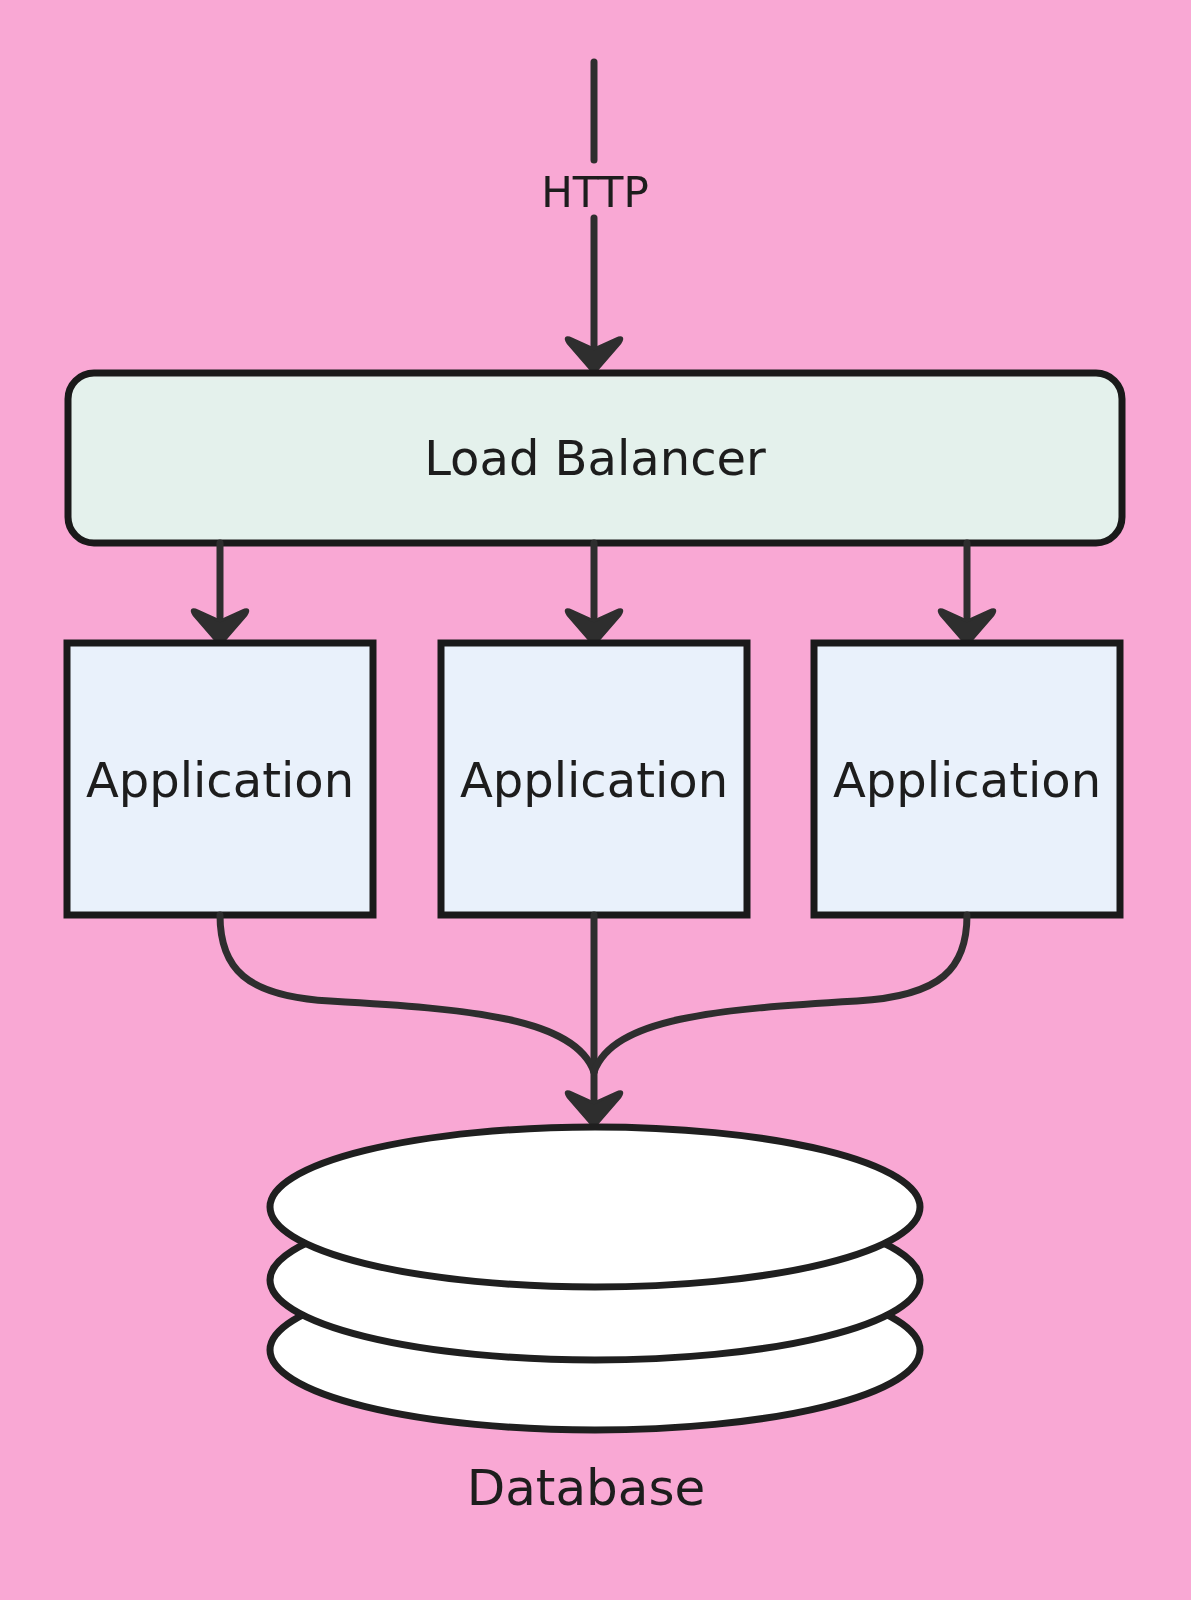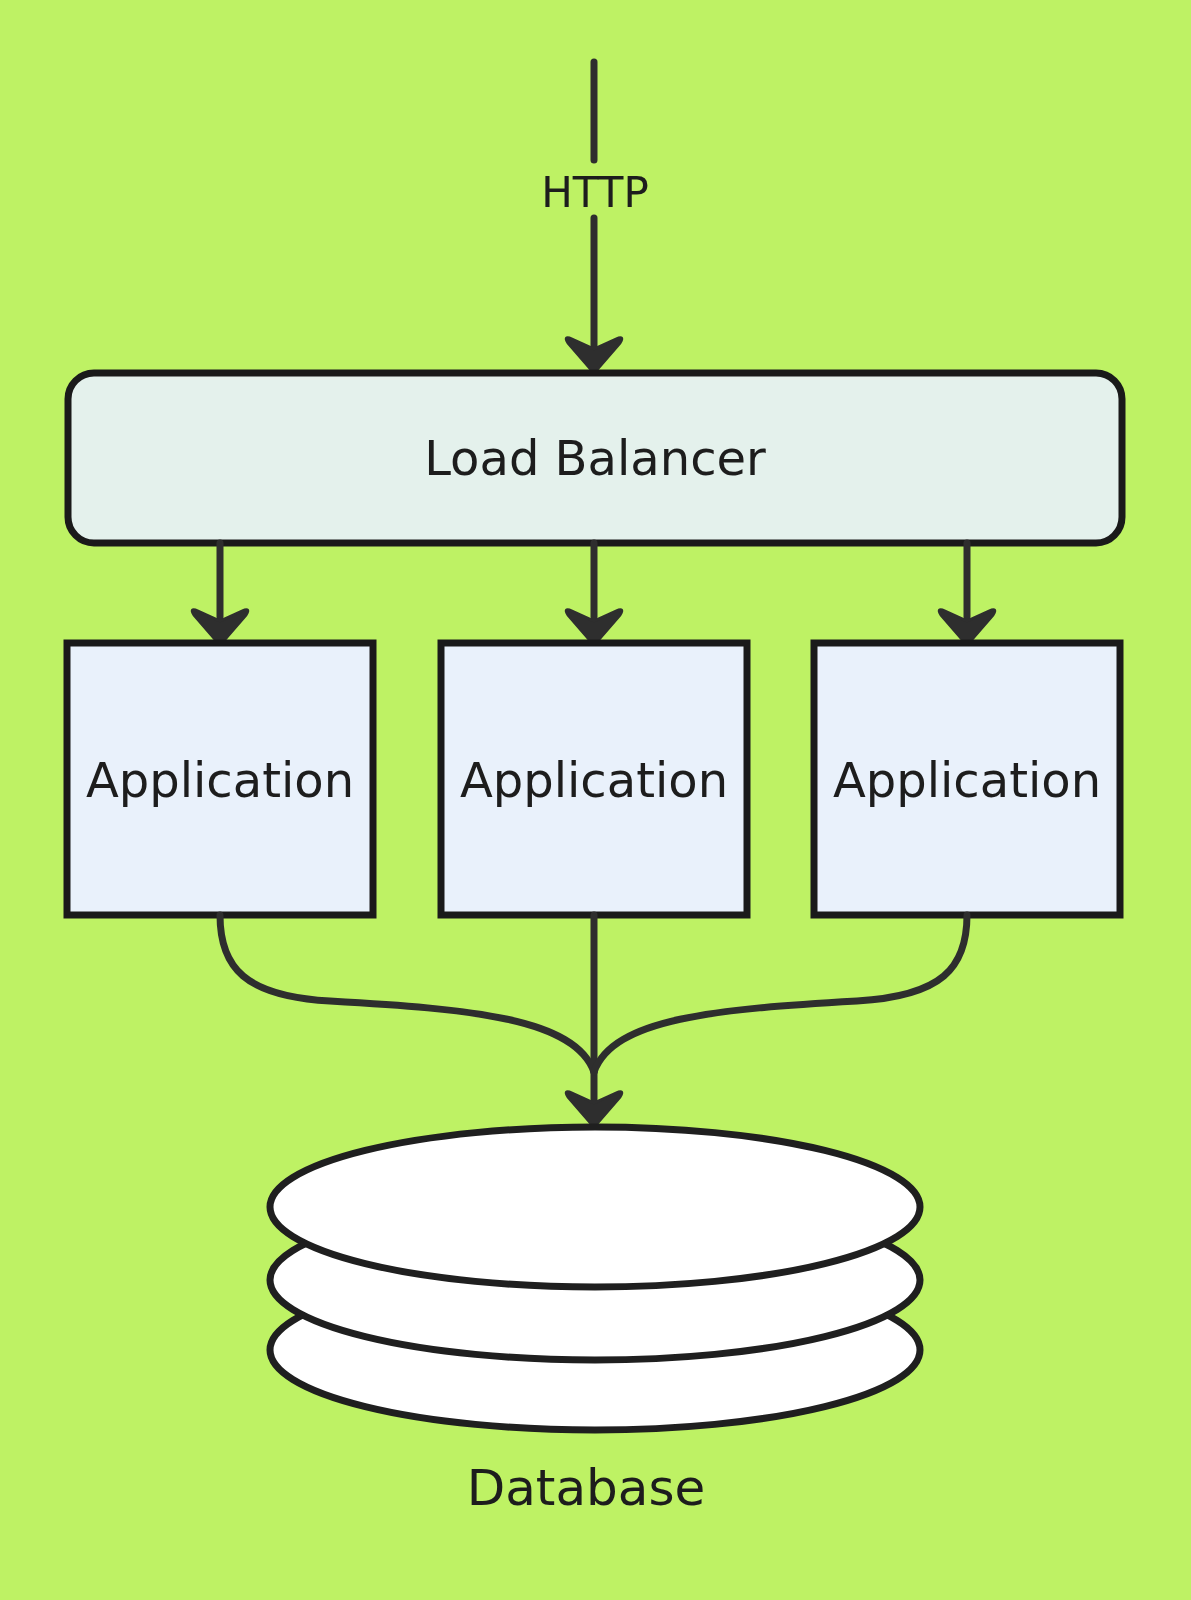--- a/index.html
+++ b/index.html
@@ -5,21 +5,21 @@
   html, body {
     margin: 0;
     padding: 0;
     background: #ffffff;
   }
   .canvas {
     position: relative;
     width: 1191px;
     height: 1600px;
     margin: 0 auto;
-    background: #bef264;
+    background: #f9a8d4;
     overflow: hidden;
   }
   svg { display: block; }
   .edge-line {
     fill: none;
     stroke: #2e2e2e;
     stroke-width: 7;
     stroke-linecap: round;
   }
   .arrow-head {

